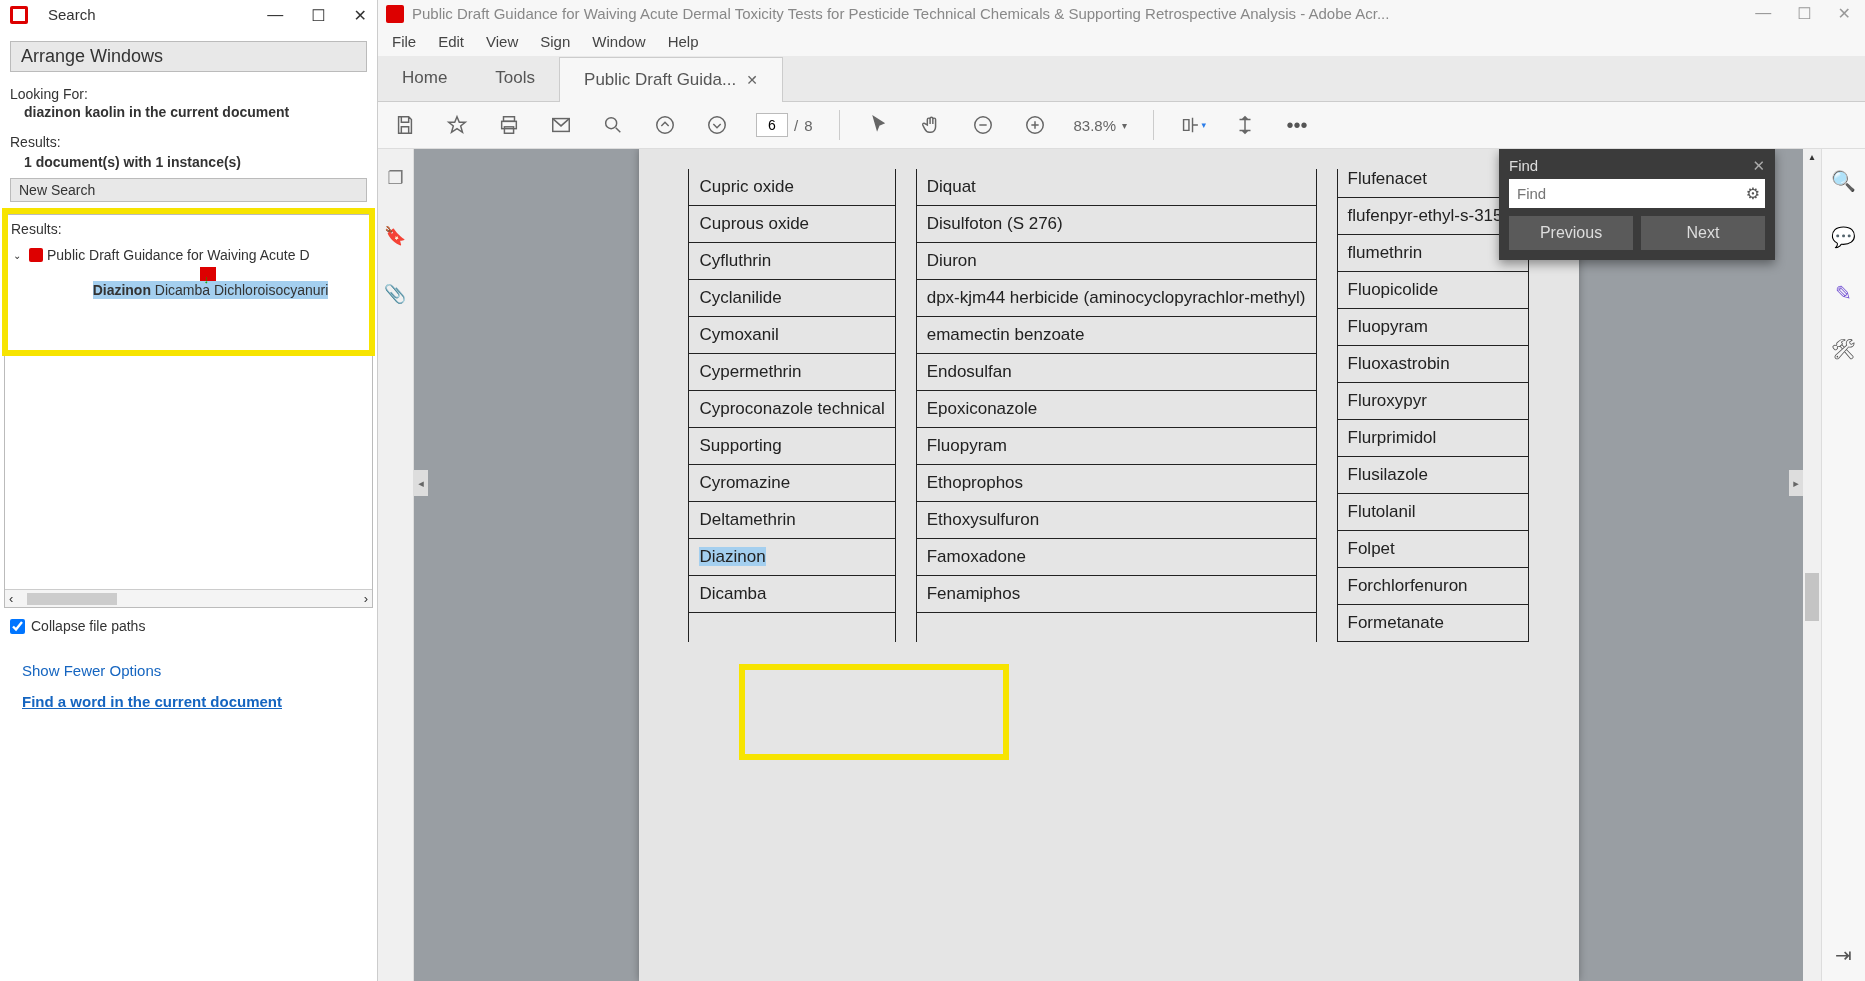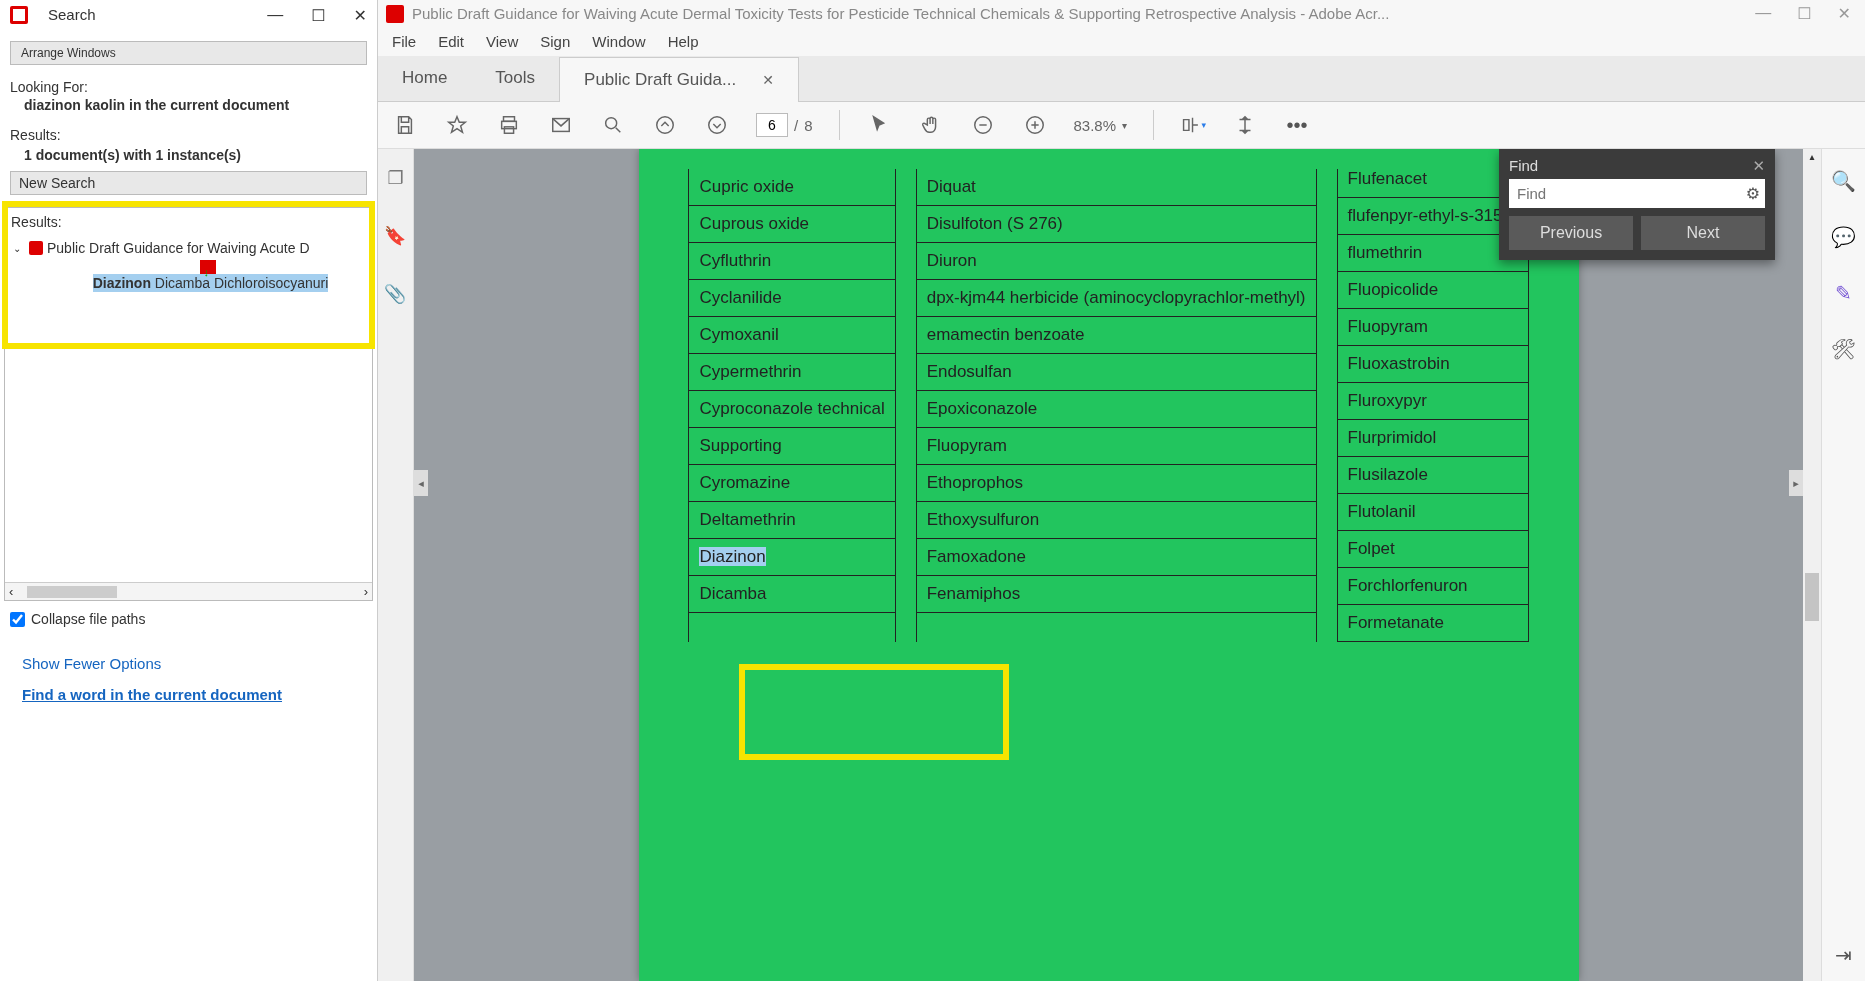--- a/index.html
+++ b/index.html
@@ -8,21 +8,21 @@
 
 
 .search-panel { width: 378px; height: 100%; border-right: 1px solid #ccc; display: flex; flex-direction: column; background: #fff; }
 .search-title { display: flex; align-items: flex-start; padding: 6px 10px; gap: 20px; }
 .search-title .pdf-icon { width: 18px; height: 18px; background: #d00; border-radius: 2px; position: relative; }
 .search-title .pdf-icon::after { content: ""; position: absolute; inset: 3px; background: #fff; }
 .search-title .title-text { font-size: 15px; }
 .win-controls { margin-left: auto; display: flex; gap: 28px; font-size: 16px; }
 .win-controls span { cursor: pointer; }
 
-.arrange-btn { margin: 10px; padding: 4px 10px; background: #e8e8e8; border: 1px solid #bbb; font-size: 12px; cursor: pointer; display: inline-block; }
+.arrange-btn { margin: 10px; padding: 4px 10px; background: #e8e8e8; border: 1px solid #bbb; font-size: 18px; cursor: pointer; display: inline-block; }
 
 .looking-for { padding: 4px 10px; font-size: 14px; }
 .looking-for .query { font-weight: bold; padding-left: 14px; display: block; margin-top: 2px; }
 .res-label { padding: 4px 10px; font-size: 14px; margin-top: 6px; }
 .res-count { font-weight: bold; padding-left: 24px; font-size: 14px; }
 .new-search { margin: 8px 10px 0 10px; padding: 3px 8px; background: #e8e8e8; border: 1px solid #bbb; font-size: 14px; cursor: pointer; display: inline-block; }
 
 .results-box-wrapper { margin: 12px 4px 0 4px; position: relative; }
 .yellow-highlight-1 { position: absolute; top: -6px; left: -2px; right: -2px; height: 148px; border: 6px solid #f7e400; pointer-events: none; z-index: 5; }
 .results-box { border: 1px solid #bbb; height: 394px; display: flex; flex-direction: column; }
@@ -49,41 +49,41 @@
 
 .main { flex: 1; display: flex; flex-direction: column; background: #f7f7f7; }
 .main-title { display: flex; align-items: center; padding: 4px 8px; background: #f7f7f7; color: #888; font-size: 15px; gap: 8px; }
 .main-title .pdf-icon2 { width: 18px; height: 18px; background: #d00; border-radius: 2px; }
 .main-title .t { flex: 1; white-space: nowrap; overflow: hidden; text-overflow: ellipsis; }
 .main-win-ctrl { display: flex; gap: 26px; color: #999; font-size: 16px; padding: 0 6px; }
 .menu-bar { display: flex; gap: 22px; padding: 6px 14px; font-size: 15px; color: #444; background: #f7f7f7; }
 .menu-bar span { cursor: pointer; }
 .tabs { display: flex; background: #eaeaea; border-bottom: 1px solid #ccc; }
 .tab { padding: 12px 24px; font-size: 17px; color: #555; cursor: pointer; }
-.tab.doc { background: #f7f7f7; border-top: 1px solid #ccc; border-left: 1px solid #ccc; border-right: 1px solid #ccc; position: relative; top: 1px; display: flex; align-items: center; gap: 26px; }
+.tab.doc { background: #f7f7f7; border-top: 1px solid #ccc; border-left: 1px solid #ccc; border-right: 1px solid #ccc; position: relative; top: 1px; display: flex; align-items: center; gap: 10px; }
 .tab.doc .x { font-size: 14px; color: #666; }
 
 .toolbar { display: flex; align-items: center; gap: 26px; padding: 8px 14px; background: #f7f7f7; border-bottom: 1px solid #ddd; }
 .tool { width: 26px; height: 26px; color: #555; display: flex; align-items: center; justify-content: center; font-size: 20px; cursor: pointer; }
 .tool svg { width: 22px; height: 22px; stroke: #666; fill: none; stroke-width: 1.6; }
 .page-nav { display: flex; align-items: center; gap: 6px; font-size: 15px; color: #666; }
 .page-input { width: 32px; height: 24px; text-align: center; border: 1px solid #bbb; font-size: 14px; }
 .sep { width: 1px; height: 30px; background: #ccc; }
 .zoom-val { font-size: 15px; color: #666; display: flex; align-items: center; gap: 6px; }
 .zoom-val .car { font-size: 10px; }
 .hand { color: #2b7de9; }
 
 
 .content-row { flex: 1; display: flex; overflow: hidden; }
 .left-rail { width: 36px; background: #f0f0f0; border-right: 1px solid #ddd; display: flex; flex-direction: column; align-items: center; padding-top: 18px; gap: 36px; }
 .left-rail .ricon { color: #777; font-size: 18px; cursor: pointer; }
 .collapse-arrow-left { position: absolute; left: 414px; top: 470px; width: 14px; height: 26px; background: #ddd; display: flex; align-items: center; justify-content: center; font-size: 11px; color: #666; cursor: pointer; }
 
 .page-area { flex: 1; background: #999ea3; position: relative; overflow: hidden; display: flex; justify-content: center; }
-.page { background: #22c55e; width: 940px; margin-top: 0; box-shadow: 0 0 8px rgba(0,0,0,.3); position: relative; padding: 20px 0 0 0; }
+.page { background: #e5e5e5; width: 940px; margin-top: 0; box-shadow: 0 0 8px rgba(0,0,0,.3); position: relative; padding: 20px 0 0 0; }
 .cols { display: flex; gap: 20px; justify-content: center; }
 .tbl { border-right: 1px solid #222; border-left: 1px solid #222; }
 .cell { border-bottom: 1px solid #222; padding: 8px 10px; font-size: 17px; color: #222; min-width: 200px; }
 .cell .hlspan { background: #a4cfef; }
 
 .yellow-highlight-2 { position: absolute; border: 6px solid #f7e400; pointer-events: none; z-index: 5; }
 
 .vscroll { width: 18px; background: #f0f0f0; display: flex; flex-direction: column; align-items: center; }
 .vscroll .up { font-size: 10px; padding: 2px; }
 .vscroll .track { flex: 1; width: 100%; position: relative; }

